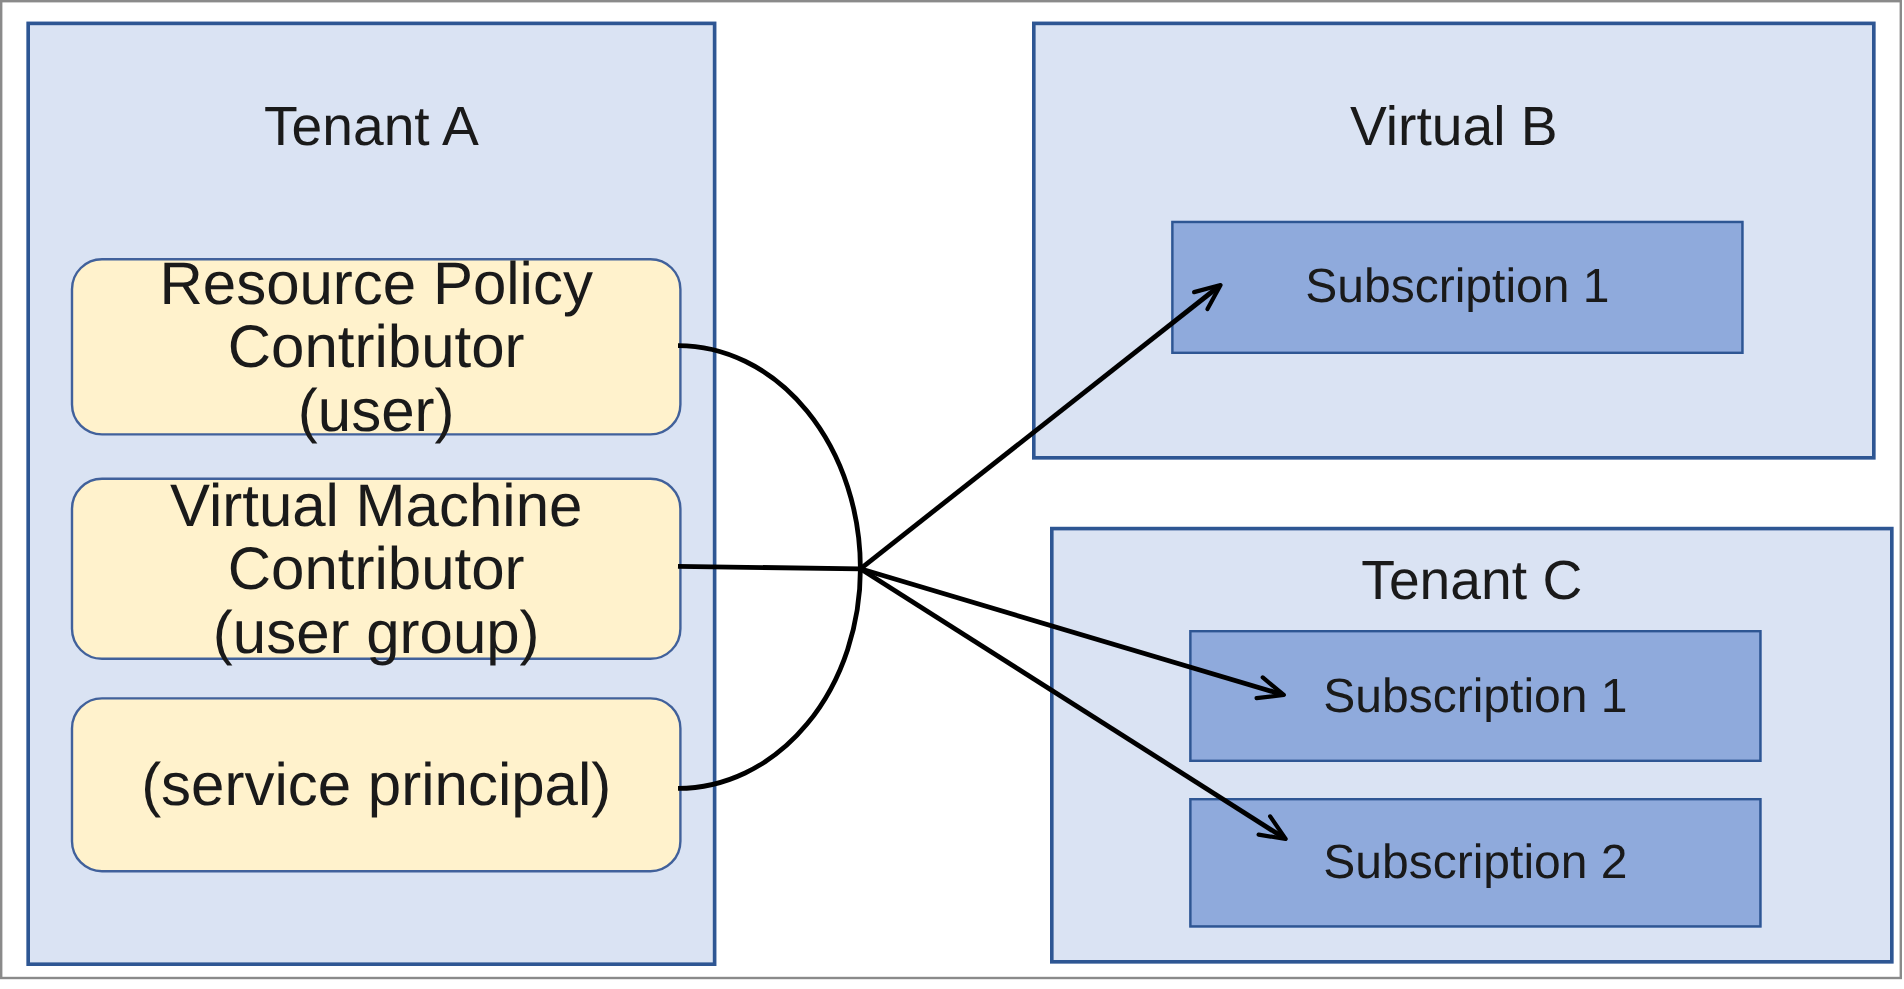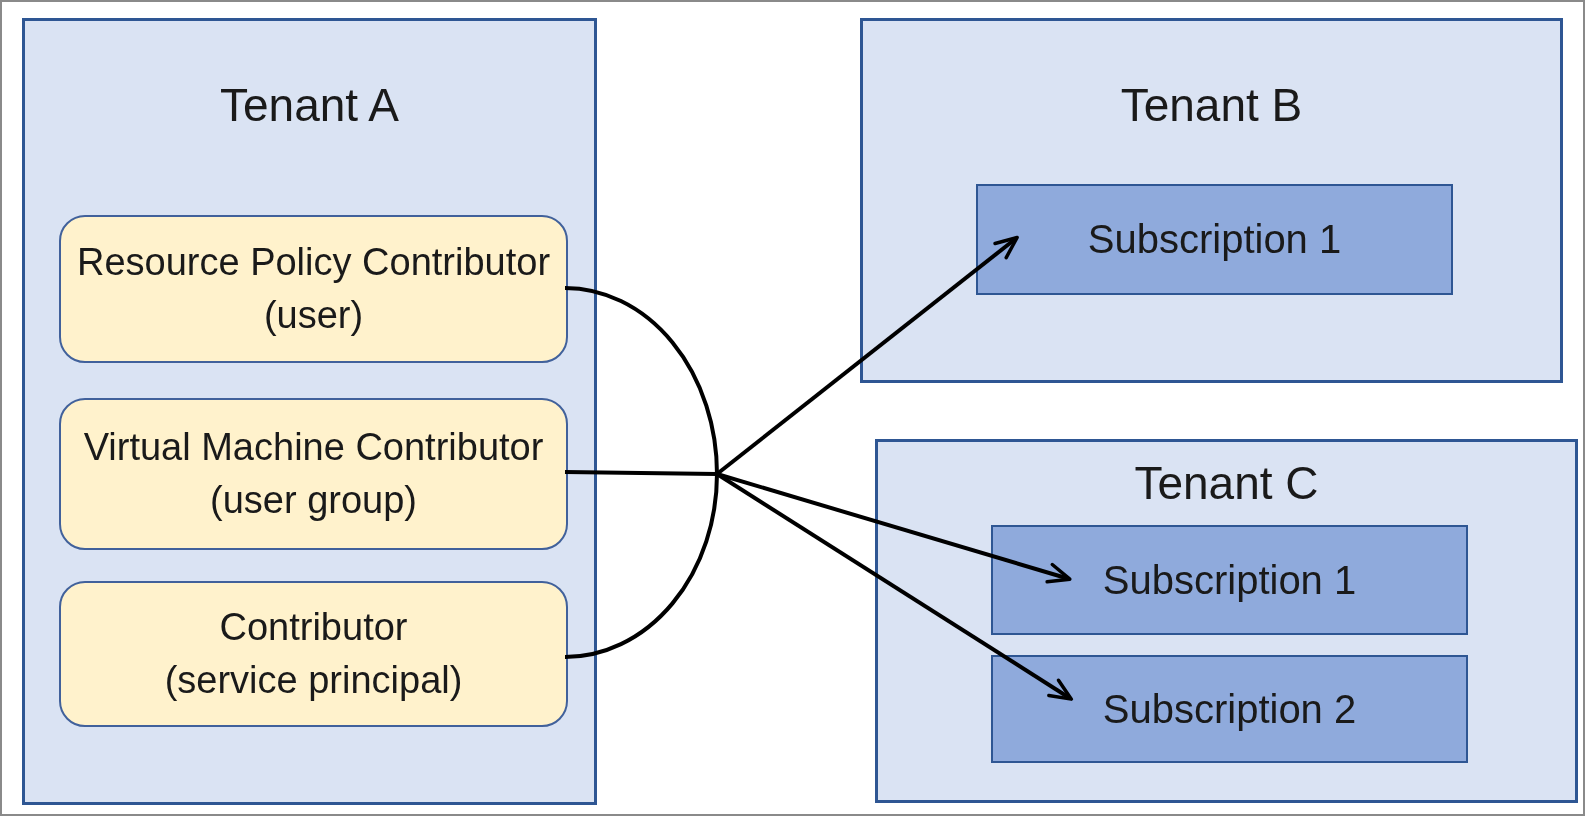--- a/index.html
+++ b/index.html
@@ -55,42 +55,42 @@
     left: 34px;
     width: 509px;
     background: var(--role-fill);
     border: 2px solid var(--role-border);
     border-radius: 26px;
     display: flex;
     flex-direction: column;
     align-items: center;
     justify-content: center;
     text-align: center;
-    font-size: 38px;
+    font-size: 50px;
     line-height: 53px;
   }
   .role-1 { top: 194px; height: 148px; }
   .role-2 { top: 377px; height: 152px; }
   .role-3 { top: 560px; height: 146px; }
   .subscription-box {
     position: absolute;
     left: 113px;
     width: 477px;
     background: var(--subscription-fill);
     border: 2px solid var(--subscription-border);
     display: flex;
     align-items: center;
     justify-content: center;
     text-align: center;
     font-size: 40px;
     white-space: nowrap;
   }
   .sub-b1 { top: 163px; height: 111px; }
   .sub-c1 { top: 83px;  height: 110px; }
-  .sub-c2 { top: 213px; height: 108px; }
+  .sub-c2 { top: 223px; height: 108px; }
   .connector-overlay {
     position: absolute;
     left: 0; top: 0;
     width: 1587px; height: 824px;
     pointer-events: none;
   }
   .connector-stroke {
     stroke: var(--connector);
     fill: none;
     stroke-width: 4;
@@ -115,27 +115,26 @@
       <div>Resource Policy Contributor</div>
       <div>(user)</div>
     </div>
 
     <div class="role-box role-2">
       <div>Virtual Machine Contributor</div>
       <div>(user group)</div>
     </div>
 
     <div class="role-box role-3">
-      <div>Contributor</div>
       <div>(service principal)</div>
     </div>
   </div>
 
   <div class="tenant tenant-b">
-    <div class="tenant-title title-top">Tenant B</div>
+    <div class="tenant-title title-top">Virtual B</div>
     <div class="subscription-box sub-b1">
       <span>Subscription 1</span>
     </div>
   </div>
 
   <div class="tenant tenant-c">
     <div class="tenant-title title-c">Tenant C</div>
     <div class="subscription-box sub-c1">
       <span>Subscription 1</span>
     </div>

